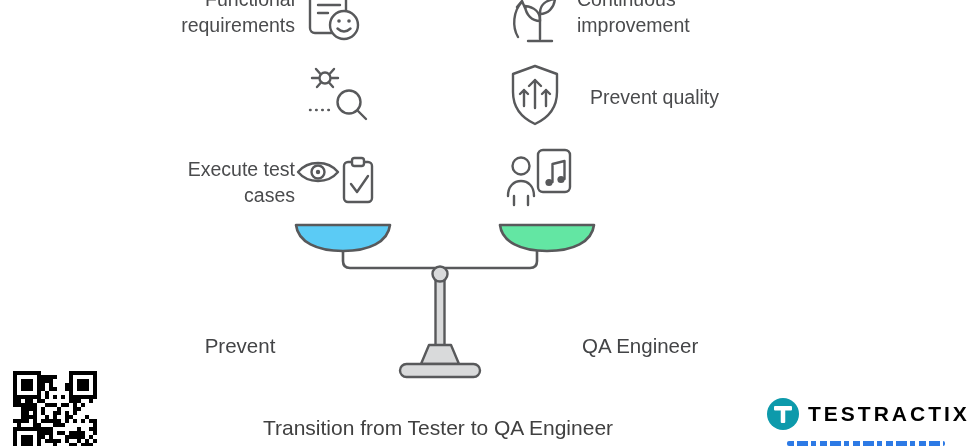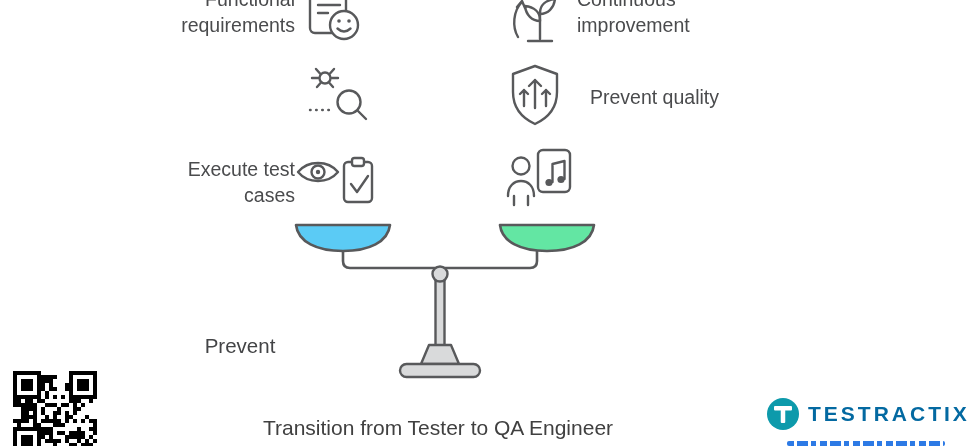--- a/index.html
+++ b/index.html
@@ -23,21 +23,21 @@
     position:absolute; left:138px; top:416px; width:600px;
     text-align:center; font-size:21px; color:#404040;
   }
   .scale-svg { position:absolute; left:280px; top:217px; }
   .qr { position:absolute; left:13px; top:371px; width:84px; height:84px; }
   .logo {
     position:absolute; left:766px; top:397px;
     display:flex; align-items:center; gap:8px;
   }
   .logo-text {
-    font-size:21px; font-weight:bold; color:#0369a1; letter-spacing:3px;
+    font-size:21px; font-weight:bold; color:#000000; letter-spacing:3px;
   }
   .tagline-strip {
     position:absolute; left:787px; top:441px; width:158px; height:5px;
     background: repeating-linear-gradient(90deg,
       #2d7ae5 0 7px, rgba(0,0,0,0) 7px 10px,
       #2d7ae5 10px 21px, rgba(0,0,0,0) 21px 24px,
       #2d7ae5 24px 29px, rgba(0,0,0,0) 29px 33px);
     border-radius:2px;
   }
   .ic { stroke:#58595b; stroke-width:2.4; fill:none; stroke-linecap:round; stroke-linejoin:round; }
@@ -131,20 +131,21 @@
     <path d="M63 33v11q0 7 7 7h180q7 0 7-7V33" fill="none" stroke="#58595b" stroke-width="2.6" stroke-linecap="round"></path>
     <path d="M16 8h94c-2 17-21 26-47 26S18 25 16 8Z" stroke="#58595b" stroke-width="2.6" stroke-linejoin="round" fill="#5bcbf5"></path>
     <path d="M220 8h94c-2 17-21 26-47 26s-45-9-47-26Z" stroke="#58595b" stroke-width="2.6" stroke-linejoin="round" fill="#63e6a3"></path>
     <rect x="155.5" y="56" width="9" height="76" fill="#d9dadb" stroke="#58595b" stroke-width="2.4"></rect>
     <path d="M149 128h22l8 19h-38Z" fill="#d9dadb" stroke="#58595b" stroke-width="2.4" stroke-linejoin="round"></path>
     <rect x="120" y="147" width="80" height="13" rx="6.5" fill="#d9dadb" stroke="#58595b" stroke-width="2.4"></rect>
     <circle cx="160" cy="57" r="7.5" fill="#d9dadb" stroke="#58595b" stroke-width="2.4"></circle>
   </svg>
 
   <div class="role-label" style="left:175px; top:334px; width:130px; text-align:center;">Prevent</div>
+  <div class="role-label" style="left:582px; top:334px;">QA Engineer</div>
 
   <div class="diagram-title">Transition from Tester to QA Engineer</div>
 
   <div class="qr">
     <svg width="84" height="84" viewBox="0 0 84 84">
       <rect x="0" y="0" width="84" height="84" fill="#ffffff"></rect>
     <rect x="28" y="4" width="4" height="4" fill="#000"></rect>
         <rect x="32" y="4" width="4" height="4" fill="#000"></rect>
         <rect x="36" y="4" width="4" height="4" fill="#000"></rect>
         <rect x="40" y="4" width="4" height="4" fill="#000"></rect>

